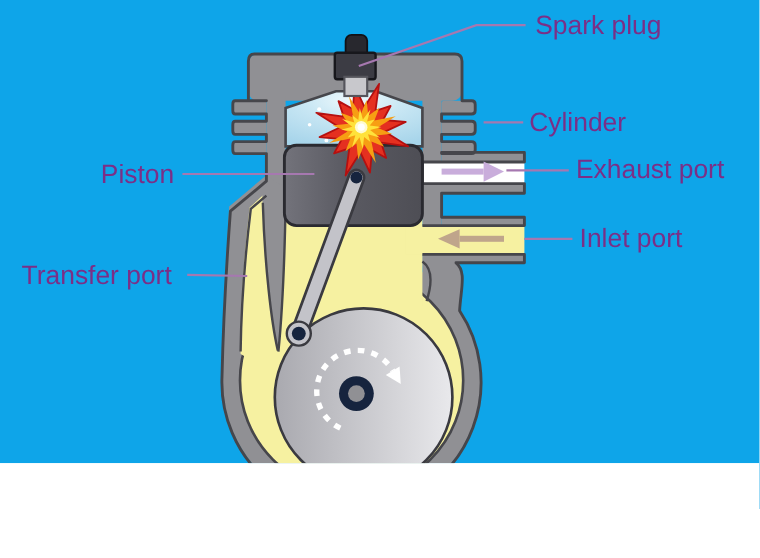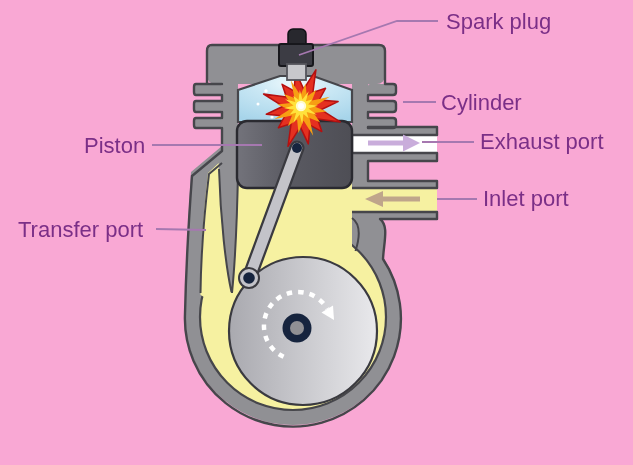--- a/index.html
+++ b/index.html
@@ -1,16 +1,16 @@
 <!DOCTYPE html>
 <html><head>
 <meta charset="utf-8">
 <style>
   html,body{margin:0;padding:0;background:#ffffff;}
-  .stage{width:633px;height:465px;position:relative;background:#f9a8d4;overflow:hidden;}
+  .stage{width:633px;height:386px;position:relative;background:#0ea5e9;overflow:hidden;}
   svg{display:block;}
   .lbl{font:22px "Liberation Sans", sans-serif;}
 </style>
 </head>
 <body>
 
 <div class="stage">
 <svg width="633" height="465" viewBox="0 0 633 465">
   <defs>
     <linearGradient id="pistonGrad" x1="0" y1="0" x2="1" y2="0">

